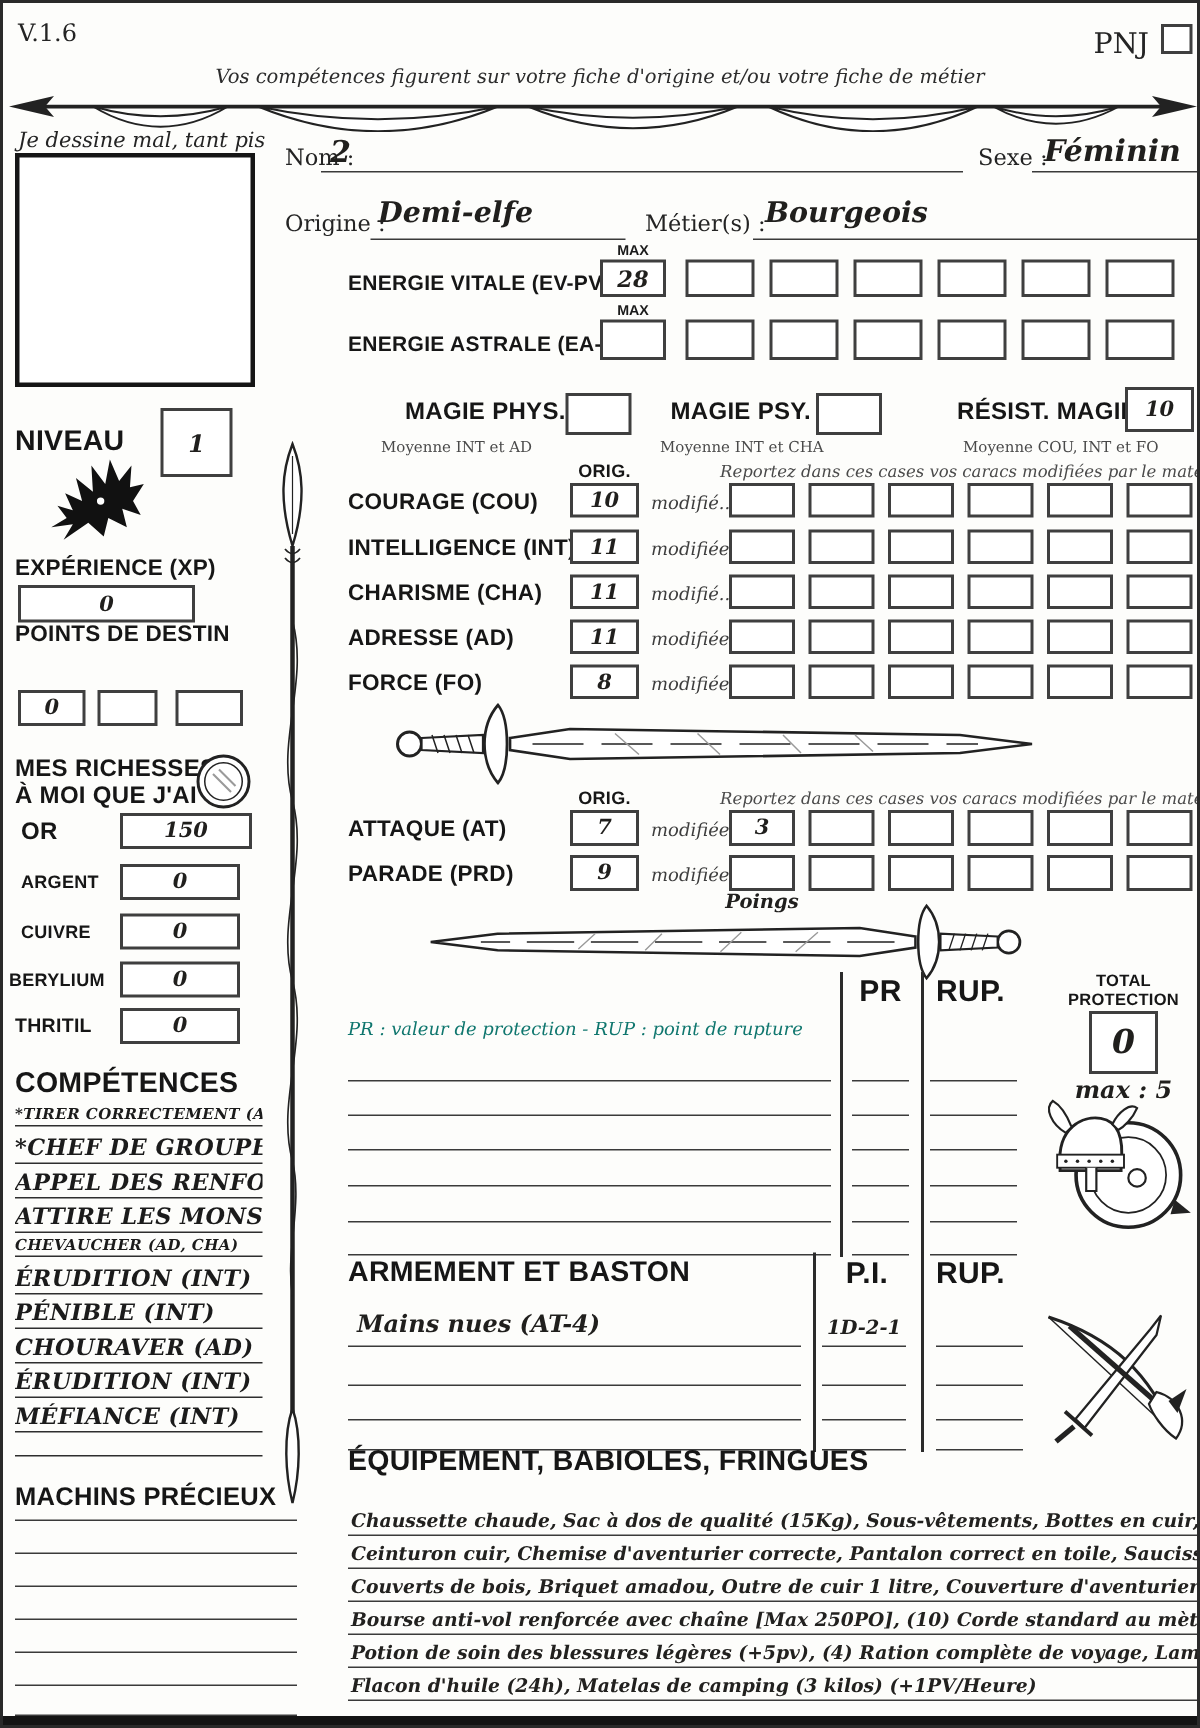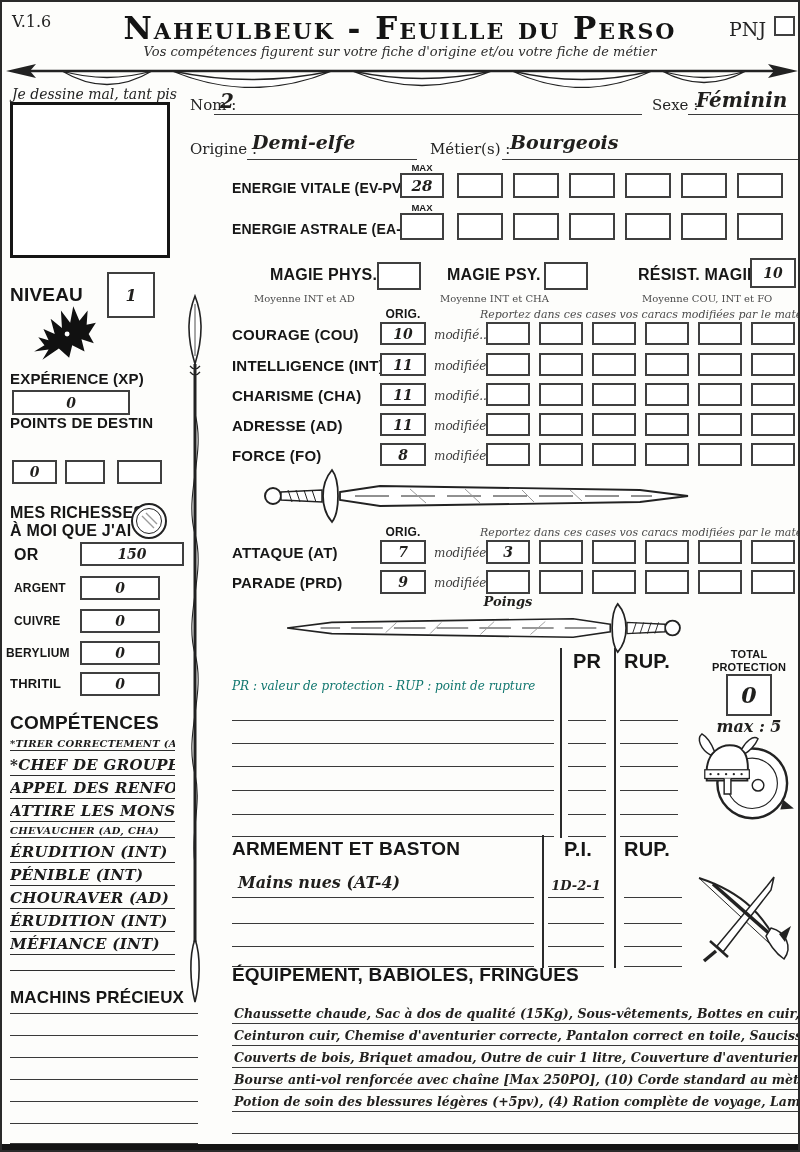--- a/index.html
+++ b/index.html
@@ -31,21 +31,20 @@
   .equip-text{position:absolute;font-family:"DejaVu Serif",serif;font-style:italic;font-weight:600;font-size:12.5px;color:#22211f;white-space:nowrap;}
   .bottombar{position:absolute;left:0;right:0;bottom:0;height:6px;background:#141414;}
   svg{display:block;}
 </style>
 </head>
 <body>
 
 <div class="page">
 
   <div class="ser s16" style="left:10px;top:10px">V.1.6</div>
-  <div class="title" style="top:8px">Naheulbeuk - Feuille du Perso</div>
   <div class="ser s19" style="left:727px;top:16px">PNJ</div>
   <div class="box" style="left:772px;top:14px;width:21px;height:20px"></div>
   <div class="subtitle" style="top:42px">Vos compétences figurent sur votre fiche d'origine et/ou votre fiche de métier</div>
 
   <svg class="abs" style="left:0;top:56px" width="800" height="30" viewBox="0 0 800 30">
     <line x1="20" y1="13" x2="780" y2="13" stroke="#222" stroke-width="2.5"></line>
     <path d="M4,13 L34,6 L28,13 L34,20 Z" fill="#222"></path>
     <path d="M796,13 L766,6 L772,13 L766,20 Z" fill="#222"></path>
     <path d="M60,13 Q105,40 150,13 Q105,26 60,13 Z" fill="#fff" stroke="#222" stroke-width="1.3"></path>
     <path d="M170,13 Q250,46 330,13 Q250,30 170,13 Z" fill="#fff" stroke="#222" stroke-width="1.3"></path>
@@ -301,20 +300,21 @@
   <div class="equip-text" style="left:232px;top:1004px">Chaussette chaude, Sac à dos de qualité (15Kg), Sous-vêtements, Bottes en cuir, Écuelle</div>
   <div class="line" style="left:230px;top:1021px;width:566px"></div>
   <div class="equip-text" style="left:232px;top:1026px">Ceinturon cuir, Chemise d'aventurier correcte, Pantalon correct en toile, Saucisson</div>
   <div class="line" style="left:230px;top:1043px;width:566px"></div>
   <div class="equip-text" style="left:232px;top:1048px">Couverts de bois, Briquet amadou, Outre de cuir 1 litre, Couverture d'aventurier (2 kilos)</div>
   <div class="line" style="left:230px;top:1065px;width:566px"></div>
   <div class="equip-text" style="left:232px;top:1070px">Bourse anti-vol renforcée avec chaîne [Max 250PO], (10) Corde standard au mètre (80Kg)</div>
   <div class="line" style="left:230px;top:1087px;width:566px"></div>
   <div class="equip-text" style="left:232px;top:1092px">Potion de soin des blessures légères (+5pv), (4) Ration complète de voyage, Lampe à huile</div>
   <div class="line" style="left:230px;top:1109px;width:566px"></div>
+  <div class="equip-text" style="left:232px;top:1114px">Flacon d'huile (24h), Matelas de camping (3 kilos) (+1PV/Heure)</div>
   <div class="line" style="left:230px;top:1131px;width:566px"></div>
   <div class="line" style="left:230px;top:1144px;width:566px"></div>
 
   <div class="lbl s21" style="left:8px;top:282px">NIVEAU</div>
   <div class="box ctr hw s16" style="left:105px;top:270px;width:48px;height:46px;border-width:2.5px">1</div>
 
   <svg class="abs" style="left:26px;top:298px" width="72" height="64" viewBox="0 0 70 62">
     <path d="M6,50 L16,44 L10,36 L20,39 L15,28 L26,33 L22,18 L33,27 L32,10 L41,22 L44,6 L50,20 L58,10 L57,24 L66,22 L59,33 L64,42 L52,38 L55,50 L43,44 L40,56 L30,47 L14,58 L20,48 Z" fill="#111"></path>
     <circle cx="38" cy="33" r="2.4" fill="#fff"></circle>
   </svg>
@@ -329,21 +329,21 @@
 
   <div class="lbl s16" style="left:8px;top:502px">MES RICHESSES</div>
   <div class="lbl s16" style="left:8px;top:520px">À MOI QUE J'AI</div>
   <svg class="abs" style="left:128px;top:500px" width="38" height="38" viewBox="0 0 38 38">
     <circle cx="19" cy="19" r="17" fill="#fff" stroke="#222" stroke-width="2"></circle>
     <circle cx="19" cy="19" r="12.5" fill="none" stroke="#222" stroke-width="1"></circle>
     <path d="M12,14 L24,26 M16,11 L27,22" stroke="#9a9a9a" stroke-width="1.4"></path>
   </svg>
 
   <div class="lbl s16" style="left:12px;top:544px">OR</div>
-  <div class="box ctr hw s14" style="left:78px;top:540px;width:104px;height:24px">150</div>
+  <div class="box ctr hw s14" style="left:78px;top:540px;width:88px;height:24px">150</div>
   <div class="lbl s12" style="left:12px;top:579px">ARGENT</div>
   <div class="box ctr hw s14" style="left:78px;top:574px;width:80px;height:24px">0</div>
   <div class="lbl s12" style="left:12px;top:612px">CUIVRE</div>
   <div class="box ctr hw s14" style="left:78px;top:607px;width:80px;height:24px">0</div>
   <div class="lbl s12" style="left:4px;top:644px">BERYLIUM</div>
   <div class="box ctr hw s14" style="left:78px;top:639px;width:80px;height:24px">0</div>
   <div class="lbl s13" style="left:8px;top:674px">THRITIL</div>
   <div class="box ctr hw s14" style="left:78px;top:670px;width:80px;height:24px">0</div>
 
   <div class="lbl s19" style="left:8px;top:710px">COMPÉTENCES</div>

